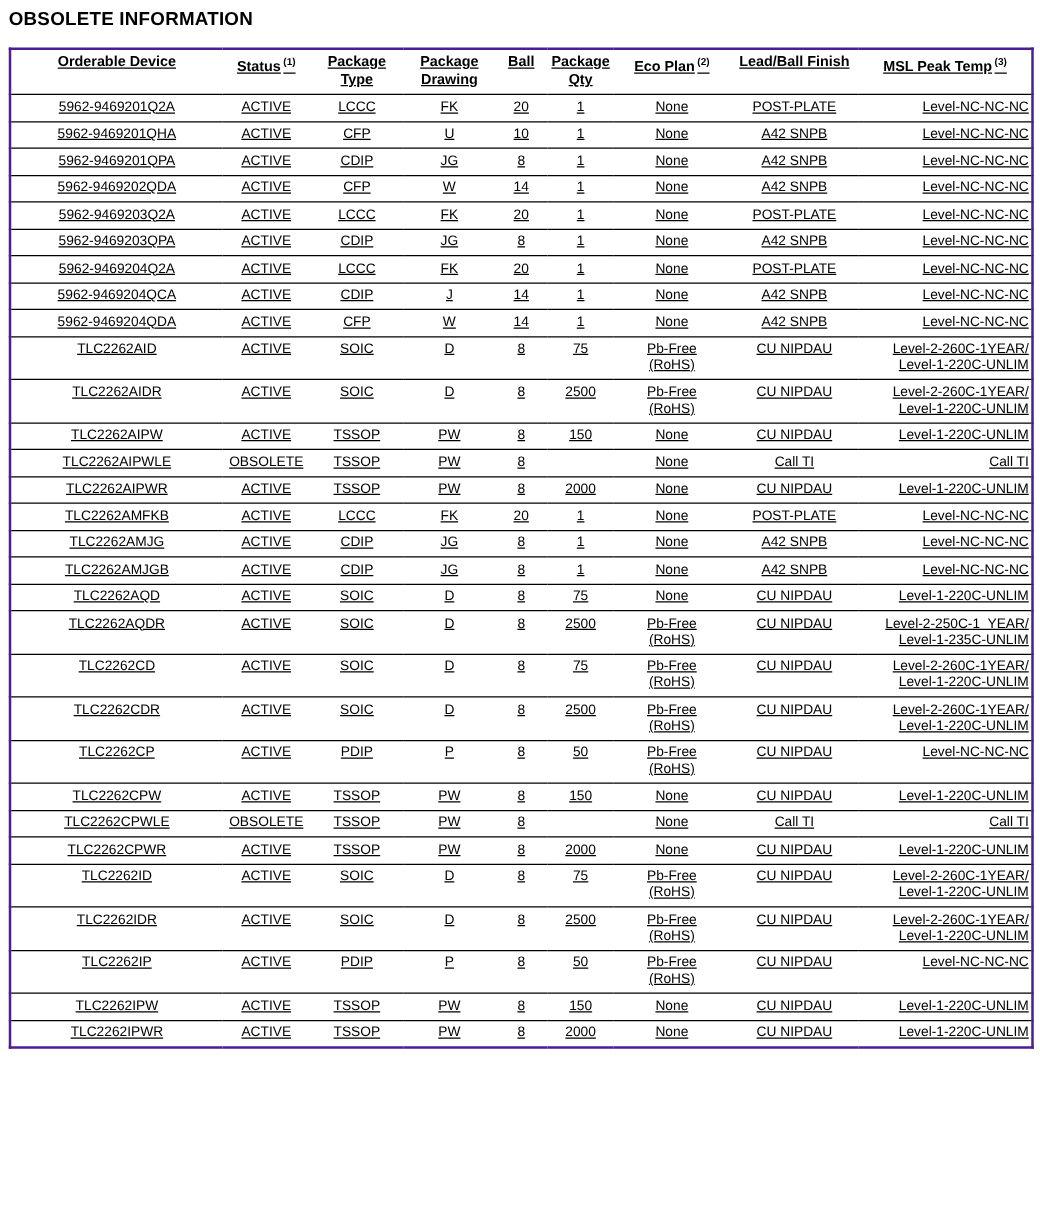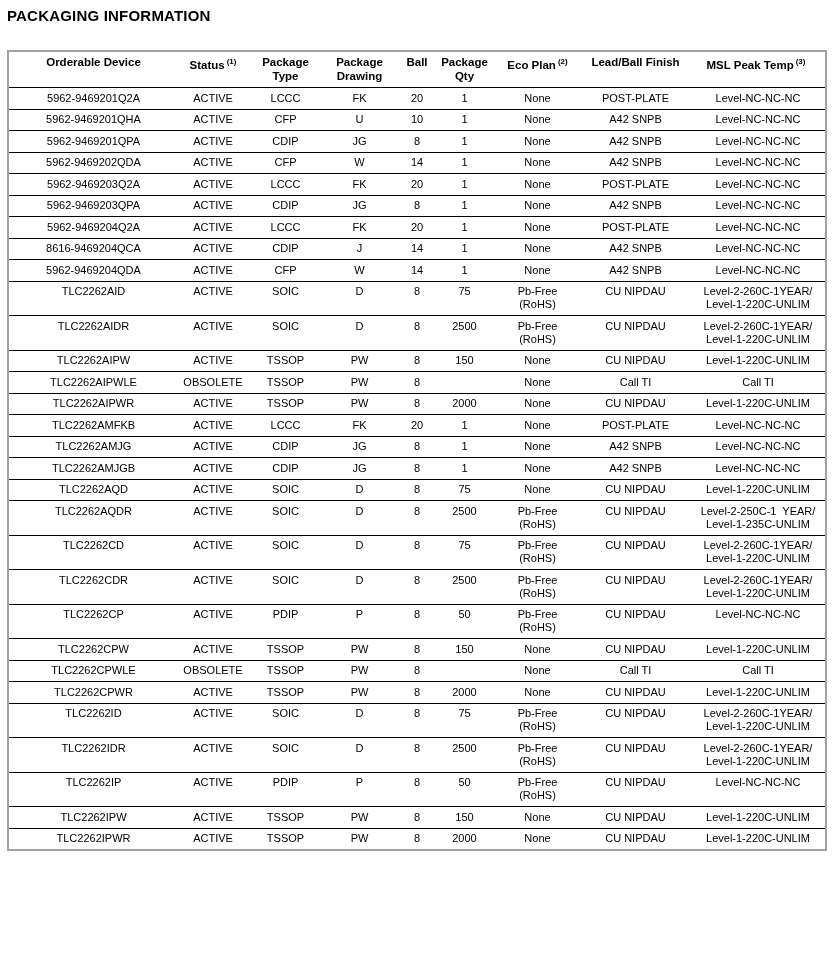--- a/index.html
+++ b/index.html
@@ -14,22 +14,23 @@
   .doc-title {
     font-size: 15px;
     font-weight: bold;
     letter-spacing: 0.2px;
     margin: 7px 0 0 7px;
   }
   table.pkg-table {
     border-collapse: collapse;
     table-layout: fixed;
     width: 818px;
-    margin: 26px 0 0 7px;
-    border: 2px solid #a3a3a3;
+    margin: 14px 0 0 7px;
+    border: 2px solid #4c1d95;
+    text-decoration: underline;
   }
   table.pkg-table thead th {
     font-size: 11.5px;
     font-weight: bold;
     text-align: center;
     vertical-align: top;
     padding: 3px 2px 4px 2px;
     line-height: 14px;
     white-space: pre-line;
     border-bottom: 1px solid #000;
@@ -42,29 +43,29 @@
     font-size: 11px;
     text-align: center;
     vertical-align: top;
     padding: 3.5px 2px 4px 2px;
     line-height: 13px;
     white-space: pre-wrap;
     word-wrap: break-word;
     border-top: 1px solid #000;
   }
   table.pkg-table tbody td:last-child {
-    text-align: center;
+    text-align: right;
     padding-left: 6px;
   }
 </style>
 </head>
 <body>
 
 <div class="page">
-  <div class="doc-title">PACKAGING INFORMATION</div>
+  <div class="doc-title">OBSOLETE INFORMATION</div>
 
   <table class="pkg-table">
     <colgroup>
       <col style="width:170px">
       <col style="width:70px">
       <col style="width:75px">
       <col style="width:73px">
       <col style="width:42px">
       <col style="width:53px">
       <col style="width:93px">
@@ -159,21 +160,21 @@
           <td>ACTIVE</td>
           <td>LCCC</td>
           <td>FK</td>
           <td>20</td>
           <td>1</td>
           <td>None</td>
           <td>POST-PLATE</td>
           <td>Level-NC-NC-NC</td>
         </tr>
         <tr>
-          <td>8616-9469204QCA</td>
+          <td>5962-9469204QCA</td>
           <td>ACTIVE</td>
           <td>CDIP</td>
           <td>J</td>
           <td>14</td>
           <td>1</td>
           <td>None</td>
           <td>A42 SNPB</td>
           <td>Level-NC-NC-NC</td>
         </tr>
         <tr>

